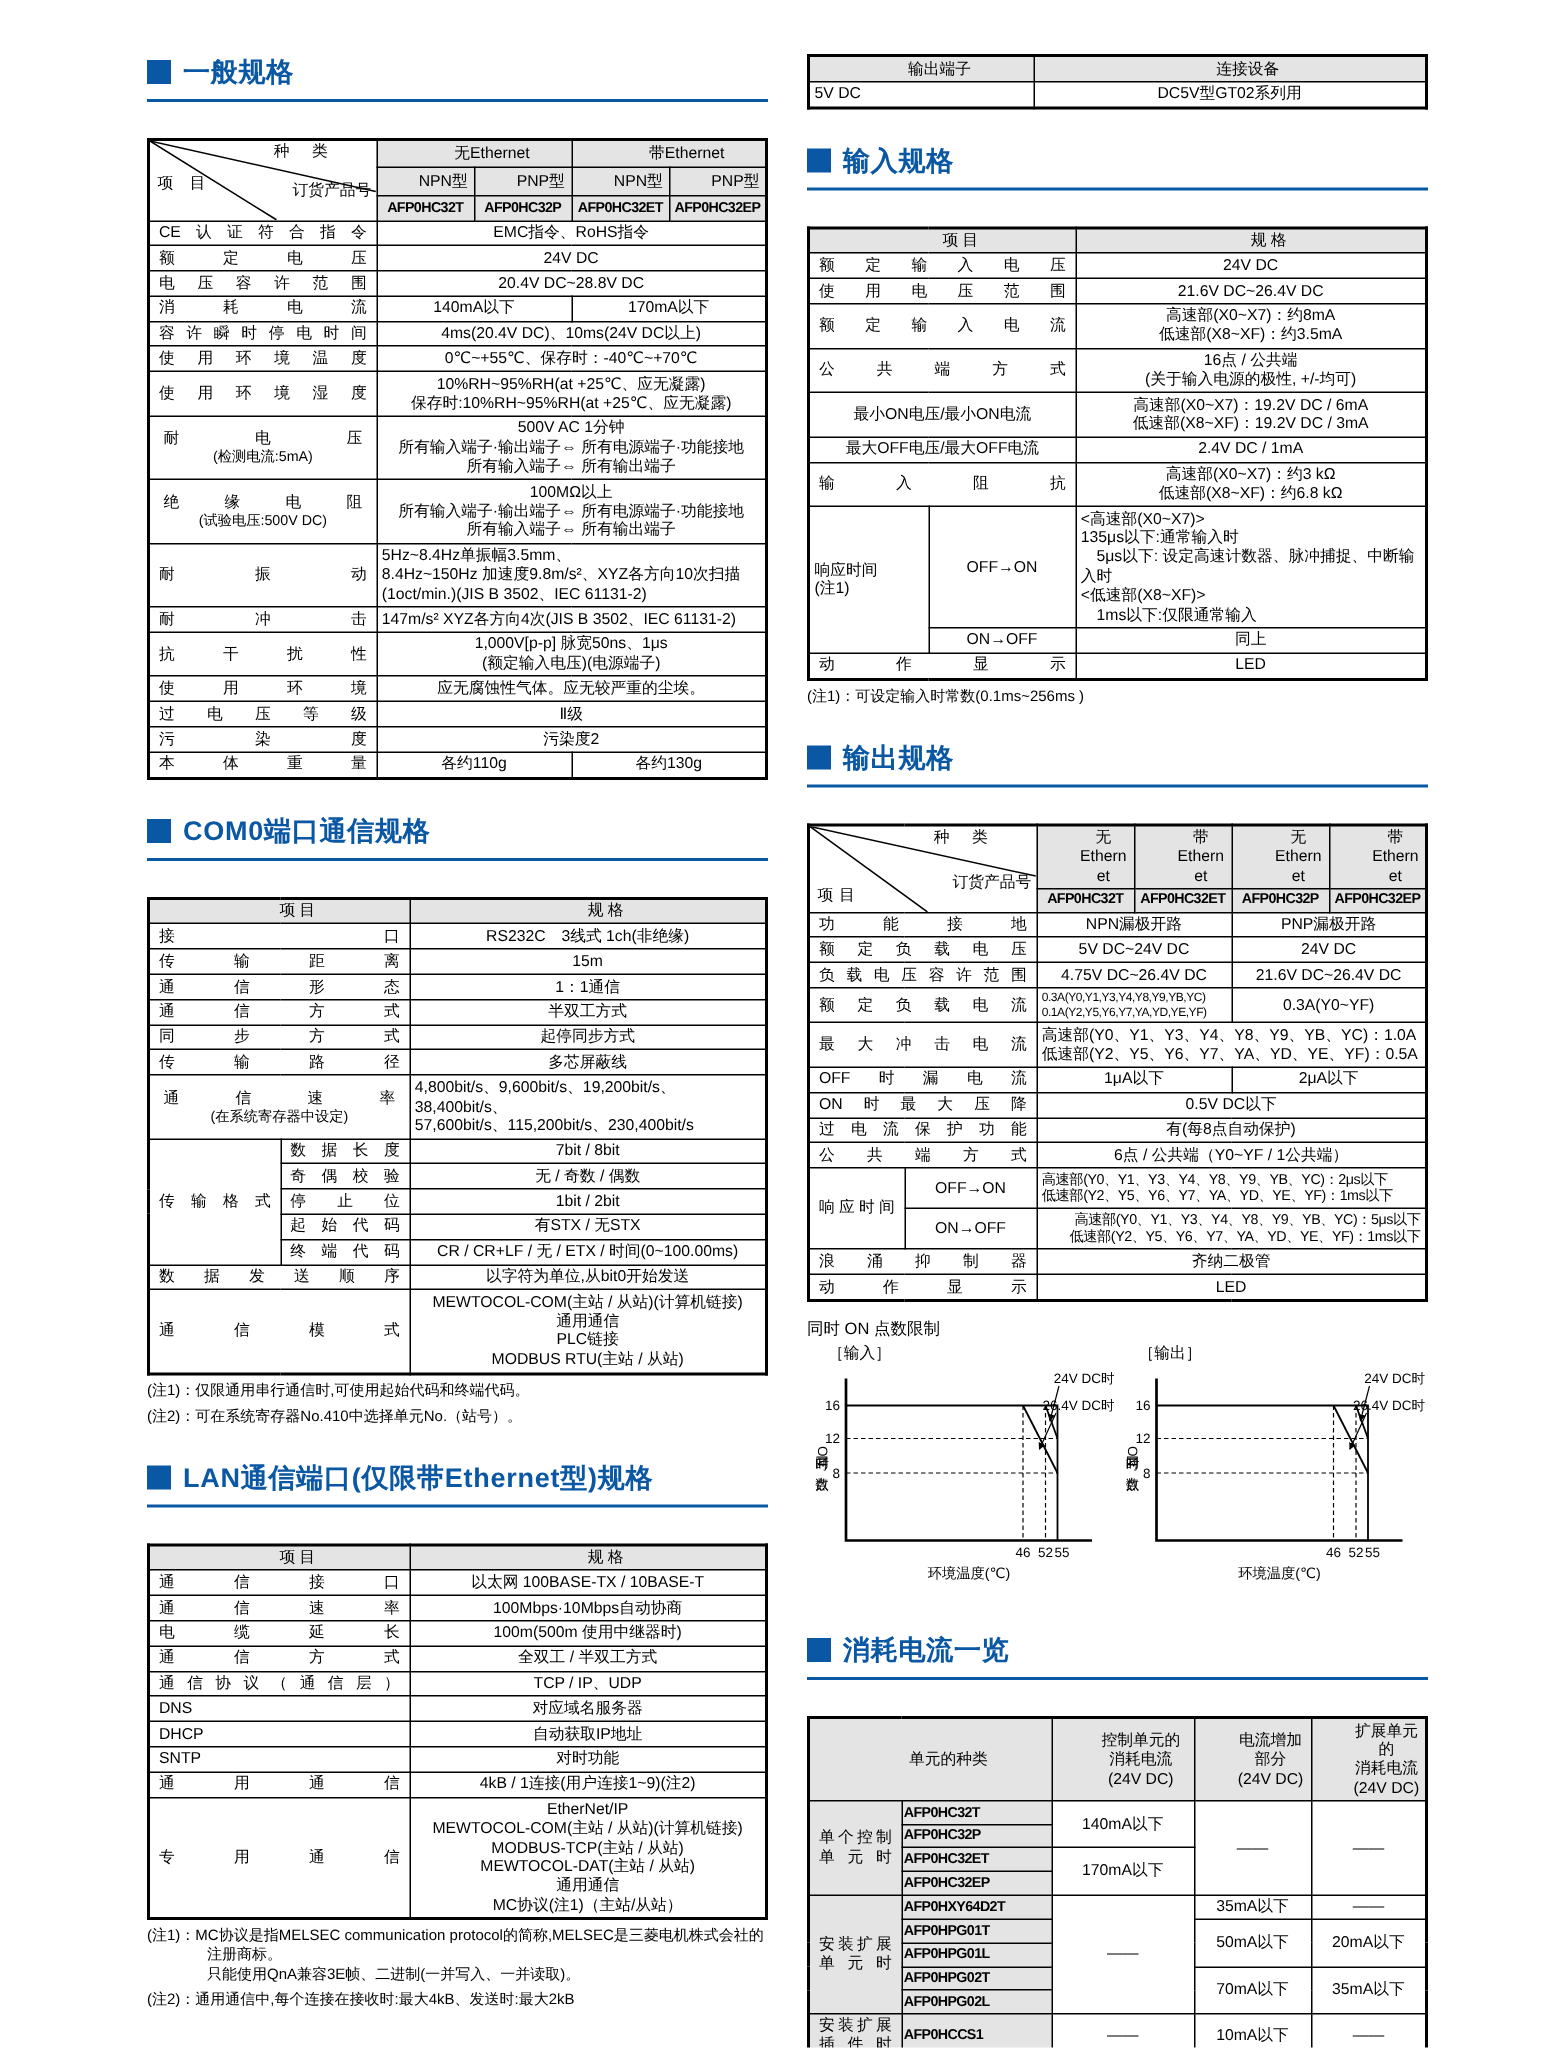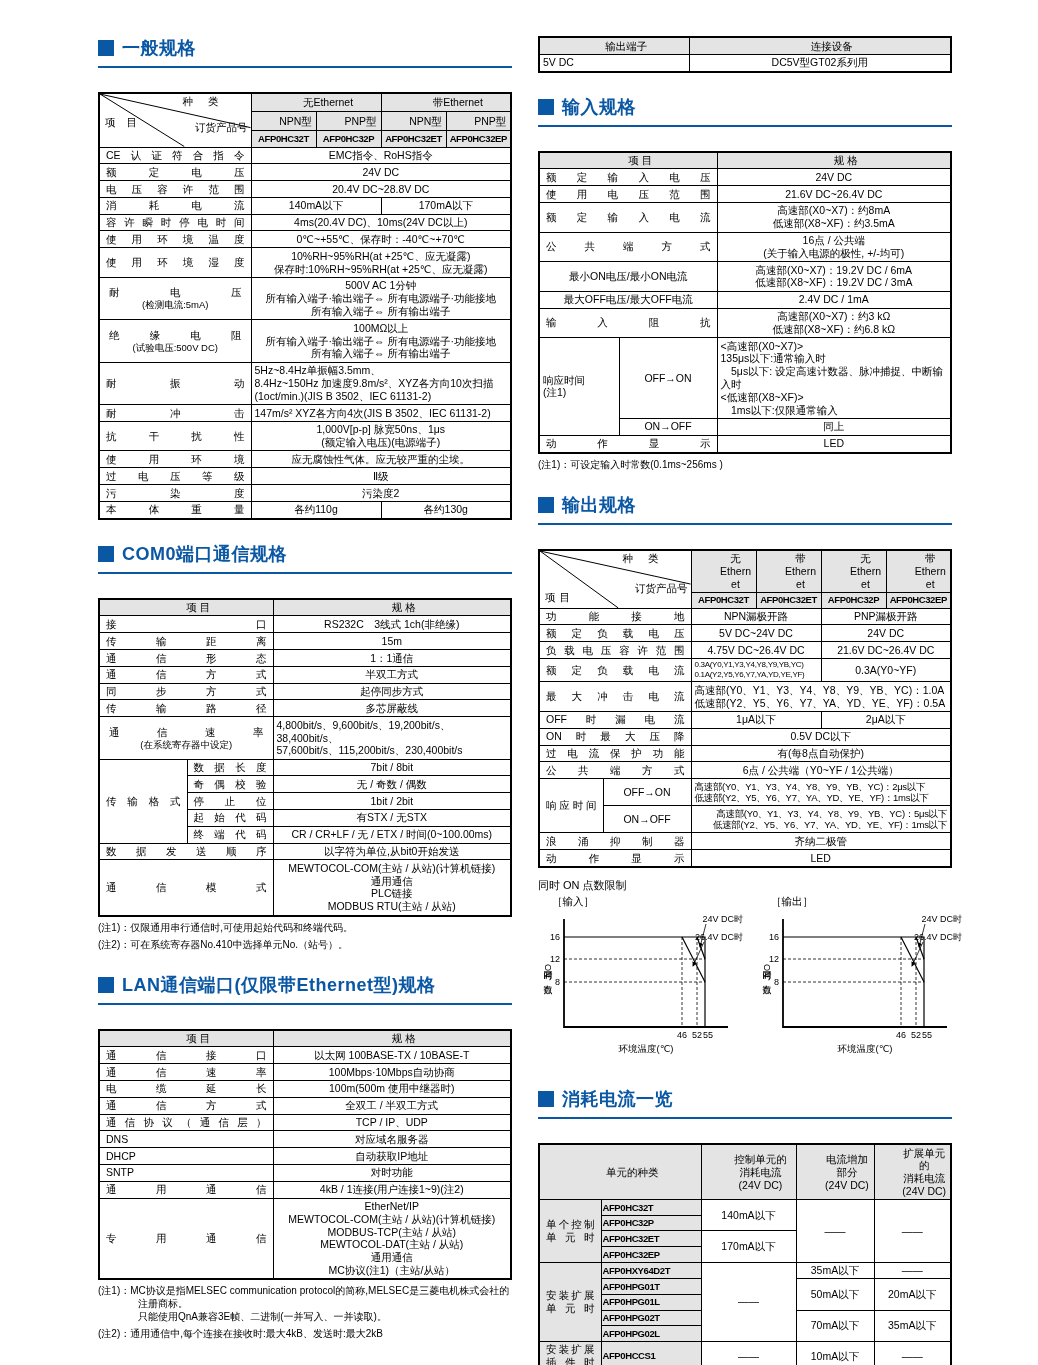--- a/index.html
+++ b/index.html
@@ -25,21 +25,21 @@
   .corner{position:relative;padding:0;}
   .corner .diag{position:absolute;left:0;top:0;width:100%;height:100%;}
   .corner .diag line{stroke:#000;stroke-width:1;vector-effect:non-scaling-stroke;}
   .corner span{position:absolute;font-size:10.5px;white-space:nowrap;}
   .ck{top:1px;right:26px;letter-spacing:6px;}
   .co{bottom:13px;right:3px;}
   .ci{bottom:4px;left:5px;letter-spacing:4px;}
   .ci3{top:22px;left:5px;letter-spacing:4px;}
   .onlimit{margin-top:10px;}
   .onlimit-title{font-size:11px;margin:0 0 2px 0;}
-  .charts{display:flex;gap:12px;}
+  .charts{display:flex;}
   .chart{width:207px;position:relative;}
   .chart-tag{font-size:10.5px;margin-left:14px;}
   .chart svg text{font-family:"Liberation Sans","DejaVu Sans",sans-serif;}
   .axis{stroke:#000;stroke-width:1.8;fill:none;}
   .sline{stroke:#000;stroke-width:1.2;fill:none;}
   .dline{stroke:#000;stroke-width:.8;stroke-dasharray:3,2;fill:none;}
   .cl{stroke:#000;stroke-width:.8;fill:none;}
 </style>
 </head>
 <body>

